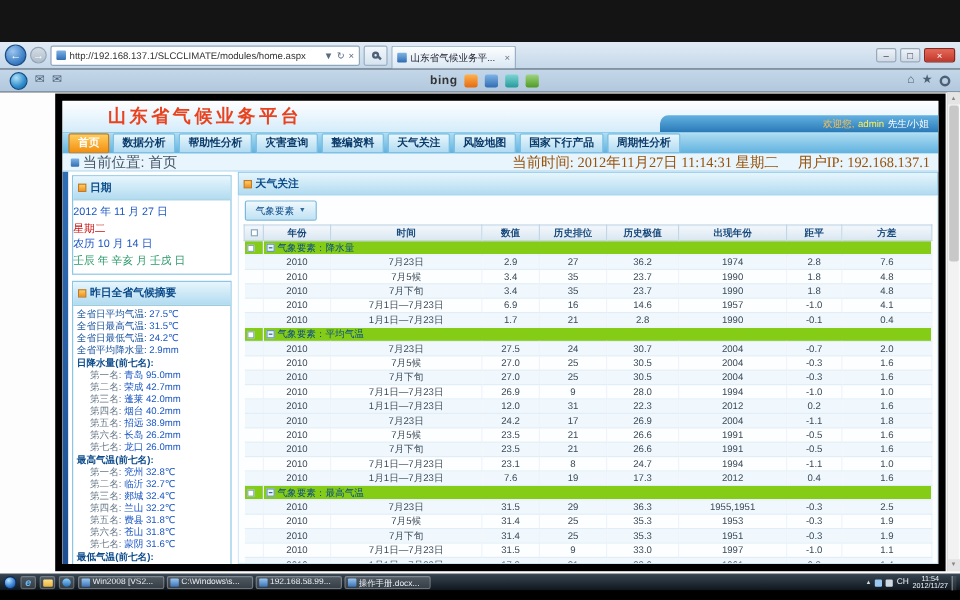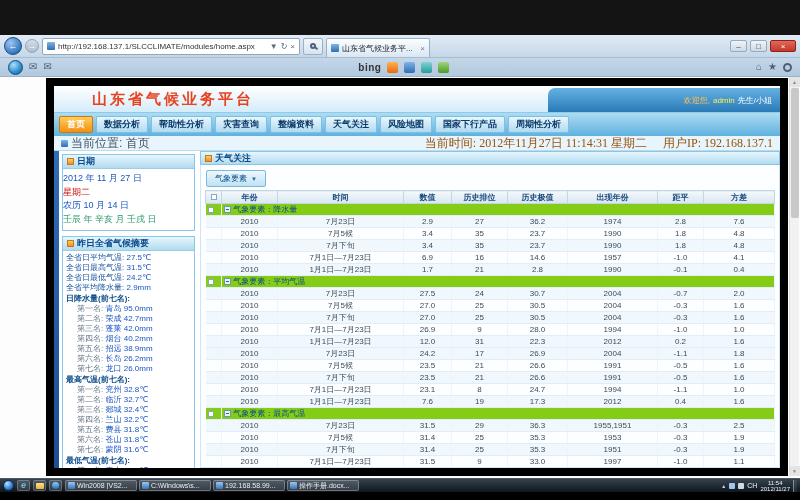--- a/index.html
+++ b/index.html
@@ -48,45 +48,45 @@
   .bing-t { font-size:10px; font-weight:bold; color:#333; letter-spacing:0.5px; }
   .tile { width:11px; height:11px; border-radius:2px; flex:none; }
   .tile.orange { background:linear-gradient(#ffb24d,#e46a12); }
   .tile.blue { background:linear-gradient(#7fb4e4,#2f6cb4); }
   .tile.teal { background:linear-gradient(#7fd4d4,#249a9a); }
   .tile.green { background:linear-gradient(#9fd47f,#4f9a24); }
   .gear { width:9px; height:9px; border:2px solid #4d6077; border-radius:50%; }
 
   
   .viewport { height:401px; background:#fdfdfd; position:relative; padding:1px 12px 2px 46px; }
-  .page { height:398px; border:8px solid #000000; background:#fff; overflow:hidden;
+  .page { height:398px; border:6px solid #000000; background:#fff; overflow:hidden;
     display:flex; flex-direction:column; }
   .page-hd { height:26px; position:relative; background:linear-gradient(#ffffff,#d4ecfa); flex:none; }
   .ptitle { position:absolute; left:38px; top:4px; font-size:15px; font-weight:bold;
     color:#e8421e; letter-spacing:3px; }
-  .welcome { position:absolute; right:0; bottom:0; height:24px; width:232px;
+  .welcome { position:absolute; right:0; bottom:0; height:14px; width:232px;
     background:linear-gradient(#64b2e2,#2a7ab8); border-radius:7px 0 0 0;
     display:flex; align-items:center; justify-content:flex-end; gap:3px; padding-right:8px; font-size:8px; }
   .w1 { color:#ffc04d; } .w2 { color:#ffee55; } .w3 { color:#ffffff; }
-  .nav { height:24px; flex:none; background:linear-gradient(#aedcf2,#5fb1df); border-top:1px solid #8ecbe9;
-    display:flex; align-items:center; gap:3px; padding:0 5px; }
+  .nav { height:18px; flex:none; background:linear-gradient(#aedcf2,#5fb1df); border-top:1px solid #8ecbe9;
+    display:flex; align-items:flex-start; gap:3px; padding:0 5px; }
   .nav-item { font-size:9px; font-weight:bold; color:#0a3a6a; padding:1px 7px;
     background:linear-gradient(#e9f7fd,#b0daf1); border:1px solid #7cc0e4; border-radius:2px; white-space:nowrap; }
   .nav-item.active { background:linear-gradient(#ffce5e,#f28f10); border-color:#cf7708; color:#fff; }
   .crumb { height:15px; flex:none; background:#e8f5fc; border-bottom:1px solid #badbee;
     display:flex; align-items:center; justify-content:space-between; padding:0 7px; font-size:12px; }
   .cl { color:#445566; display:flex; align-items:center; gap:3px; }
   .ci { width:7px; height:7px; background:linear-gradient(#7fb4e4,#2f6cb4); border-radius:1px; }
   .cr { color:#96520a; display:flex; gap:16px; white-space:nowrap;font-family:Liberation Serif, serif; }
 
   .content { flex:1; display:flex; overflow:hidden; }
   .leftbar { width:5px; flex:none; background:linear-gradient(180deg,#2f6db4,#1c4f92); }
   .sidebar { width:138px; flex:none; overflow:hidden; padding:3px 2px 0 3px; background:#fff; }
   .panel { border:1px solid #8cc6e6; margin-bottom:5px; background:#fff; }
-  .panel-hd,.main-hd { height:14px; background:linear-gradient(#e7f6fd,#b2dbf0);
+  .panel-hd,.main-hd { height:20px; background:linear-gradient(#e7f6fd,#b2dbf0);
     border-bottom:1px solid #9ccede; display:flex; align-items:center; gap:3px; padding:0 4px; flex:none; }
   .ic { width:7px; height:7px; background:linear-gradient(#ffd060,#f09020); border:1px solid #c87818; flex:none; }
   .panel-hd .t,.main-hd .t { font-size:9px; font-weight:bold; color:#0a4a8a; white-space:nowrap; }
   .date-bd { text-align:left; padding:3px 0 4px; font-size:9px; line-height:1.5; }
   .d1 { color:#1a56c4; } .d2 { color:#cc1111; } .d3 { color:#1a56c4; } .d4 { color:#2a9a6a; }
   .sum-bd { padding:2px 0 0 3px; font-size:8px; line-height:10px; }
   .stat { color:#15509c; white-space:nowrap; }
   .stat .sv { color:#1a56c4; }
   .sec-title { color:#0a4a8a; font-weight:bold; margin-top:1px; white-space:nowrap; }
   .rank-line { padding-left:11px; white-space:nowrap; }

